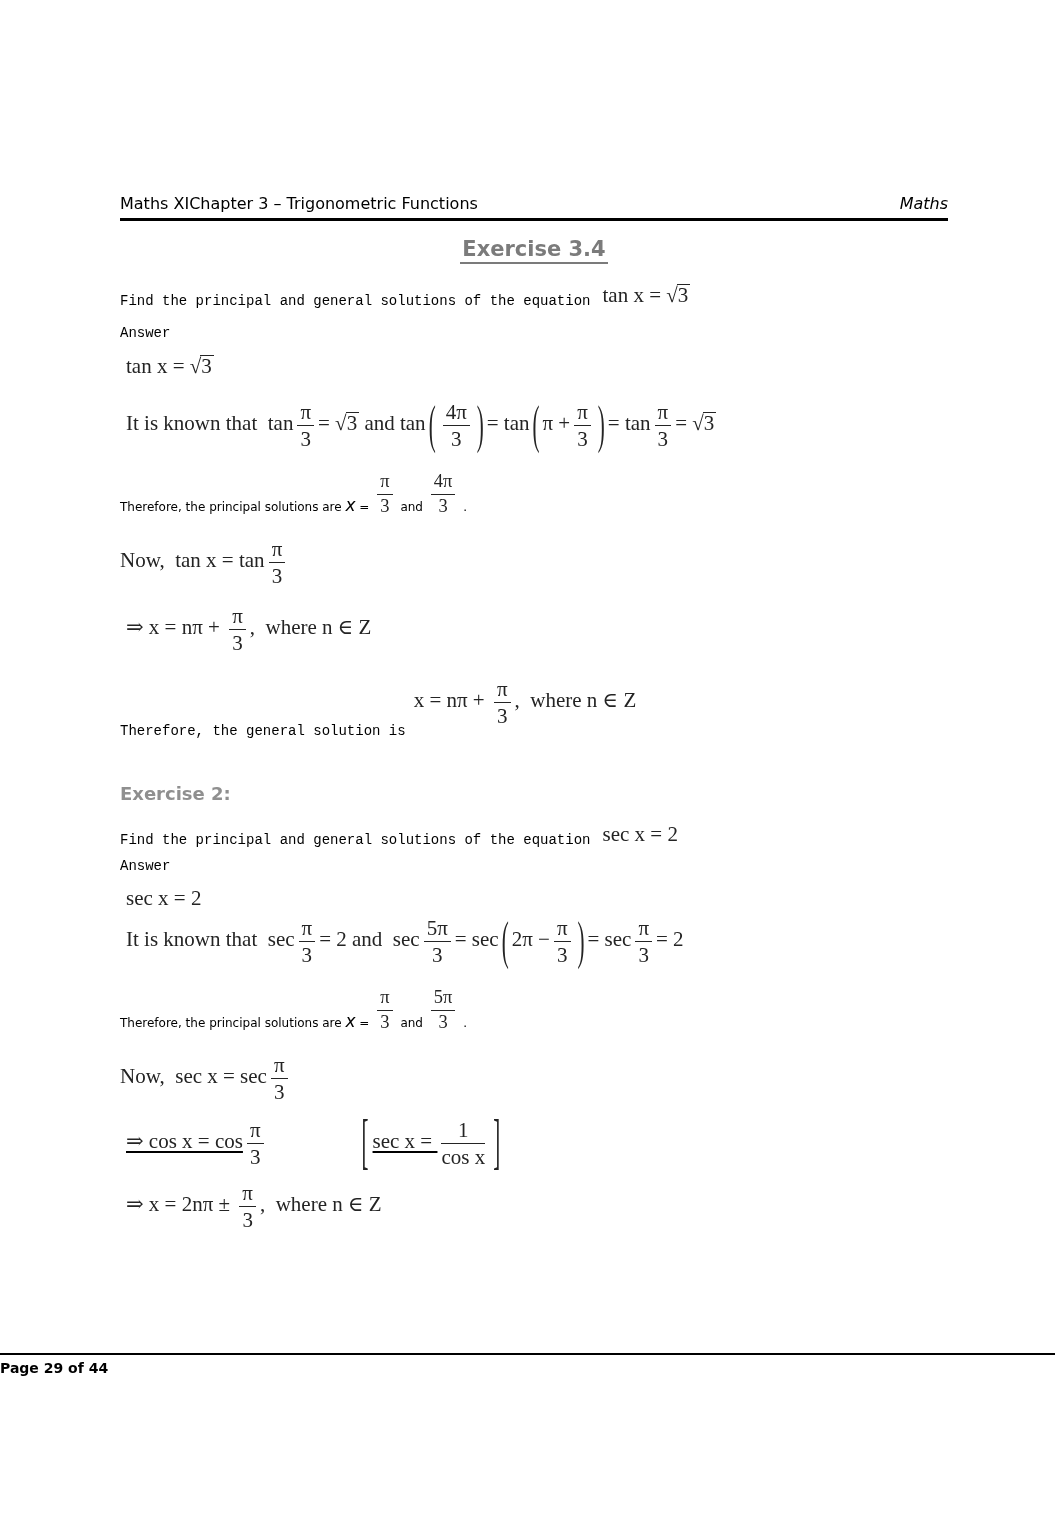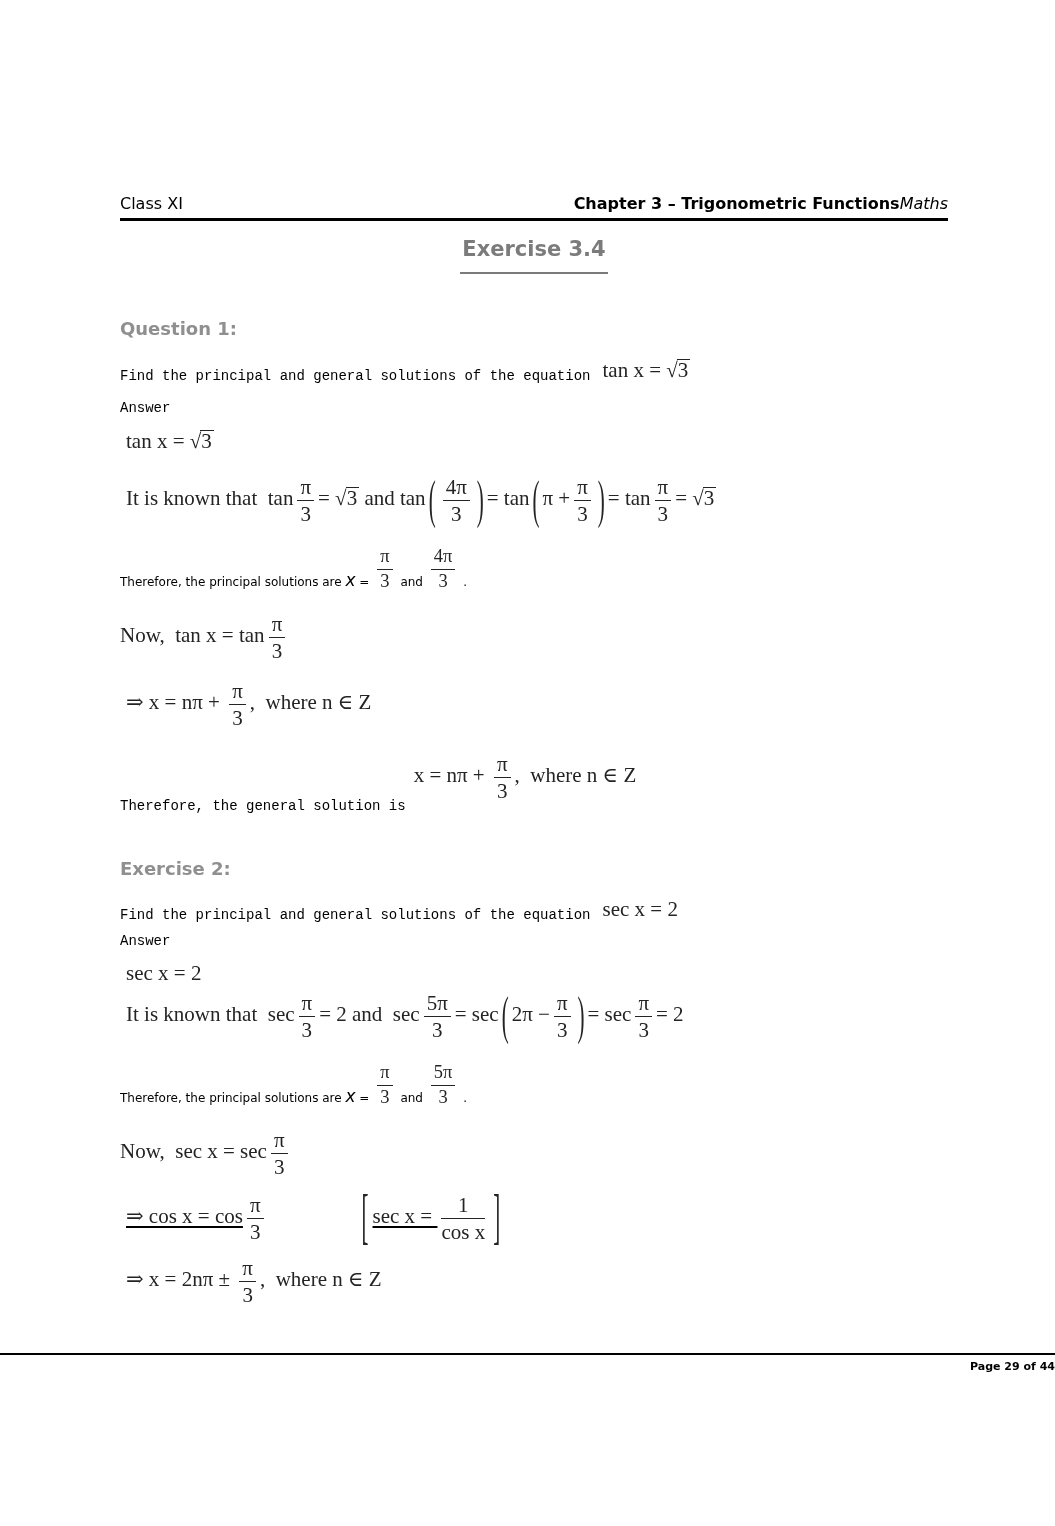--- a/index.html
+++ b/index.html
@@ -3,27 +3,27 @@
 <meta charset="utf-8">
 <style>
   html,body{margin:0;padding:0;background:#fff;}
   .page{position:relative;width:1055px;height:1526px;background:#ffffff;overflow:hidden;
         font-family:"DejaVu Sans","Liberation Sans",sans-serif;color:#000;}
   .content{padding:194px 107px 0 120px;}
 
   
   .hdr{display:flex;align-items:baseline;border-bottom:3px solid #000;padding-bottom:5px;font-size:16px;}
   .hdr .hl{white-space:nowrap;}
-  .hdr .hc{flex:1;text-align:right;font-weight:bold;}
+  .hdr .hc{flex:1;text-align:left;font-weight:normal;}
   .hdr .hr{white-space:nowrap;font-style:italic;}
 
   
   .title-row{text-align:center;margin-top:16px;}
   .title{display:inline-block;font-size:21px;font-weight:bold;color:var(--title_gray,#7b7b7b);
-         border-bottom:2px solid var(--title_gray,#7b7b7b);padding:0 2px 11px;}
+         border-bottom:2px solid var(--title_gray,#7b7b7b);padding:0 2px 1px;}
 
   .qhead{margin-top:44px;font-size:18px;font-weight:bold;color:var(--heading_gray,#8f8f8f);}
   .sans{font-size:14px;color:#000;font-family:Liberation Mono, monospace;}
 
   
   .eq{font-family:"Liberation Serif","DejaVu Serif",serif;color:var(--eq_ink,#242424);
       font-size:21px;line-height:1;white-space:pre;}
   .eq .tx-s{font-family:"DejaVu Sans","Liberation Sans",sans-serif;font-size:12px;color:#000;}
   .eq .tx-si{font-family:"DejaVu Sans","Liberation Sans",sans-serif;font-size:17px;font-style:italic;color:#000;}
   .frac{display:inline-block;text-align:center;vertical-align:middle;margin:0 4px;line-height:1.05;}
@@ -48,39 +48,38 @@
   .r-now{margin-top:22px;}
   .r-implies{margin-top:18px;margin-left:6px;}
   .r-final{margin-top:14px;margin-left:6px;}
   .general-row{display:flex;align-items:flex-end;margin-top:24px;}
   .general-row .eq{margin-left:8px;margin-bottom:12px;}
   .cos-row{display:flex;align-items:center;margin-top:16px;margin-left:6px;text-decoration:underline;}
   .cos-row .note{margin-left:90px;}
 
   
   .footer-line{position:absolute;left:0;right:0;top:1353px;border-top:2px solid #000;}
-  .footer-text{position:absolute;left:0;right:0;top:1360px;text-align:right;font-weight:bold;font-size:11px;}
+  .footer-text{position:absolute;left:0;right:0;top:1360px;text-align:left;font-weight:bold;font-size:14px;}
 </style>
 </head>
 <body>
 
 <div class="page">
   <div class="content">
 
     <div class="hdr">
-      <span class="hl">Class XI</span>
+      <span class="hl">Maths XI</span>
       <span class="hc">Chapter 3 – Trigonometric Functions</span>
       <span class="hr">Maths</span>
     </div>
 
     <div class="title-row">
       <span class="title">Exercise 3.4</span>
     </div>
 
-    <div class="qhead">Question 1:</div>
 
     <div class="prompt-row">
       <span class="sans">Find the principal and general solutions of the equation</span>
       <span class="eq"><span class="tx-t">tan x = </span><span class="sqrt"><span class="rad">√</span><span class="rc">3</span></span></span>
     </div>
 
     <div class="sans answer">Answer</div>
 
     <div class="eq r-given"><span class="tx-t">tan x = </span><span class="sqrt"><span class="rad">√</span><span class="rc">3</span></span></div>
 

